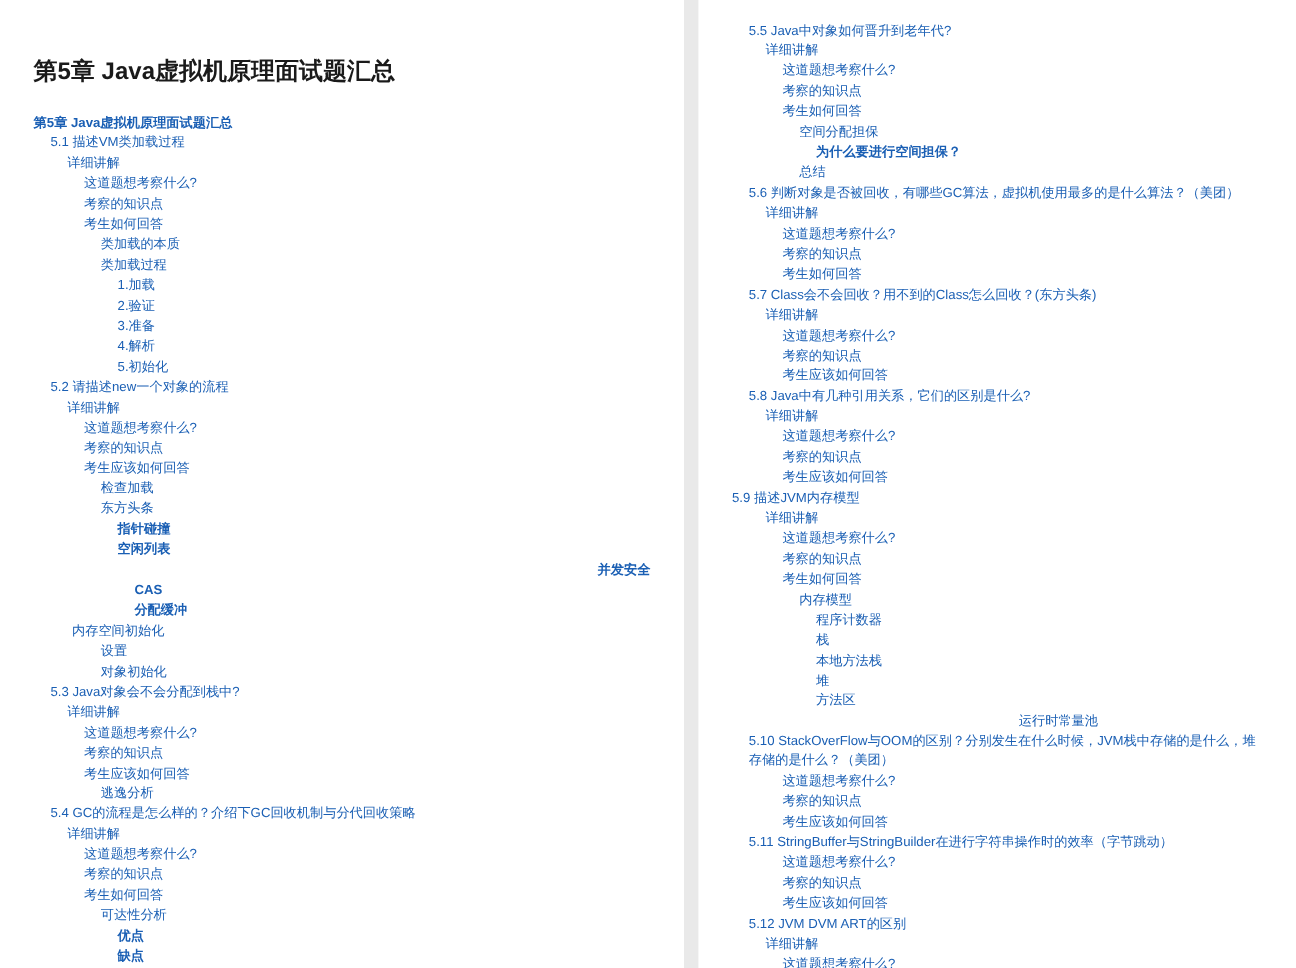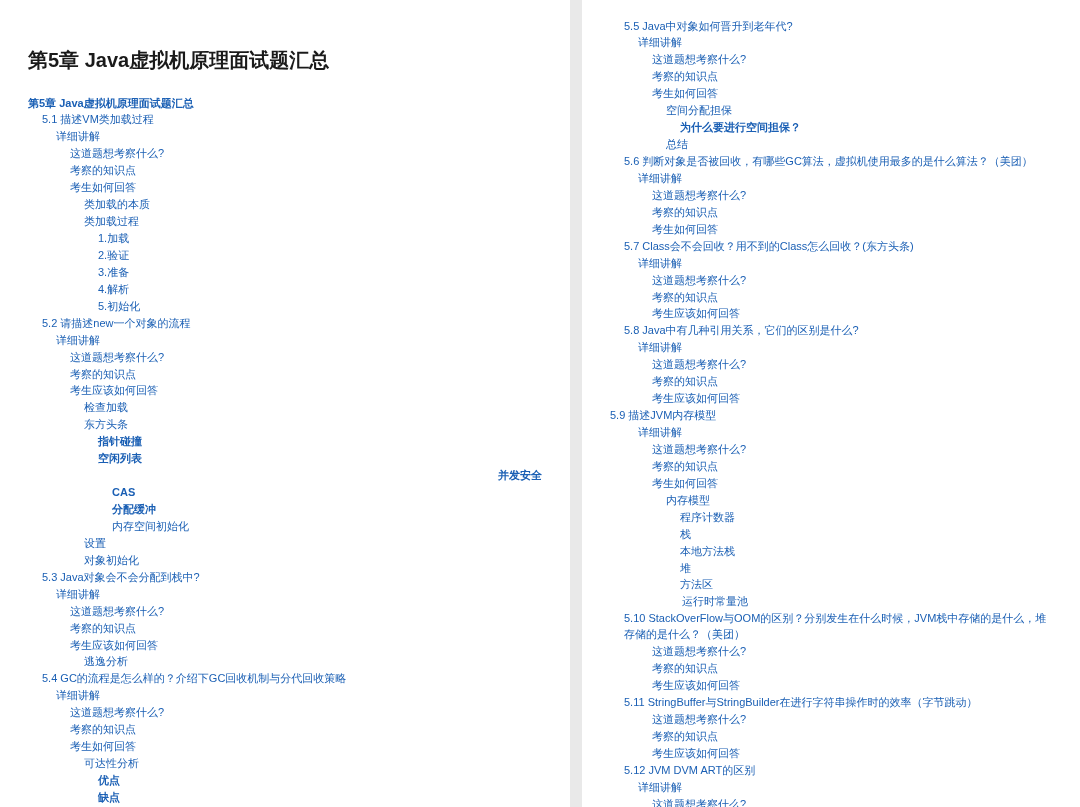--- a/index.html
+++ b/index.html
@@ -65,21 +65,21 @@
         <div style="margin-left: 42px;"><span class="link">这道题想考察什么?</span></div>
         <div style="margin-left: 42px;"><span class="link">考察的知识点</span></div>
         <div style="margin-left: 42px;"><span class="link">考生应该如何回答</span></div>
         <div style="margin-left: 56px; font-family: Liberation Serif, serif;"><span class="link">检查加载</span></div>
         <div style="margin-left: 56px;"><span class="link">东方头条</span></div>
         <div style="margin-left: 70px;"><span class="link bold">指针碰撞</span></div>
         <div style="margin-left: 70px;"><span class="link bold">空闲列表</span></div>
         <div style="margin-left: 70px; text-align: right;"><span class="link bold">并发安全</span></div>
         <div style="margin-left: 84px;"><span class="link bold">CAS</span></div>
         <div style="margin-left: 84px;"><span class="link bold">分配缓冲</span></div>
-        <div style="margin-left: 84px;"><span class="link">内存空间初始化</span></div>
+        <div style="margin-left: 32px;"><span class="link">内存空间初始化</span></div>
         <div style="margin-left: 56px;"><span class="link">设置</span></div>
         <div style="margin-left: 56px;"><span class="link">对象初始化</span></div>
         <div style="margin-left: 14px;"><span class="link">5.3  Java对象会不会分配到栈中?</span></div>
         <div style="margin-left: 28px;"><span class="link">详细讲解</span></div>
         <div style="margin-left: 42px;"><span class="link">这道题想考察什么?</span></div>
         <div style="margin-left: 42px;"><span class="link">考察的知识点</span></div>
         <div style="margin-left: 42px;"><span class="link">考生应该如何回答</span></div>
         <div style="margin-left: 56px;"><span class="link">逃逸分析</span></div>
         <div style="margin-left: 14px;"><span class="link">5.4  GC的流程是怎么样的？介绍下GC回收机制与分代回收策略</span></div>
         <div style="margin-left: 28px;"><span class="link">详细讲解</span></div>
@@ -124,21 +124,21 @@
         <div style="margin-left: 28px;"><span class="link">详细讲解</span></div>
         <div style="margin-left: 42px;"><span class="link">这道题想考察什么?</span></div>
         <div style="margin-left: 42px;"><span class="link">考察的知识点</span></div>
         <div style="margin-left: 42px;"><span class="link">考生如何回答</span></div>
         <div style="margin-left: 56px;"><span class="link">内存模型</span></div>
         <div style="margin-left: 70px;"><span class="link">程序计数器</span></div>
         <div style="margin-left: 70px;"><span class="link">栈</span></div>
         <div style="margin-left: 70px;"><span class="link">本地方法栈</span></div>
         <div style="margin-left: 70px;"><span class="link">堆</span></div>
         <div style="margin-left: 70px;"><span class="link">方法区</span></div>
-        <div style="margin-left: 72px;"><span class="link">运行时常量池</span></div>
+        <div style="margin-left: 102px; text-align: center;"><span class="link">运行时常量池</span></div>
         <div style="margin-left: 14px;"><span class="link">5.10 StackOverFlow与OOM的区别？分别发生在什么时候，JVM栈中存储的是什么，堆存储的是什么？（美团）</span></div>
         <div style="margin-left: 42px;"><span class="link">这道题想考察什么?</span></div>
         <div style="margin-left: 42px;"><span class="link">考察的知识点</span></div>
         <div style="margin-left: 42px;"><span class="link">考生应该如何回答</span></div>
         <div style="margin-left: 14px;"><span class="link">5.11 StringBuffer与StringBuilder在进行字符串操作时的效率（字节跳动）</span></div>
         <div style="margin-left: 42px;"><span class="link">这道题想考察什么?</span></div>
         <div style="margin-left: 42px;"><span class="link">考察的知识点</span></div>
         <div style="margin-left: 42px;"><span class="link">考生应该如何回答</span></div>
         <div style="margin-left: 14px;"><span class="link">5.12 JVM DVM ART的区别</span></div>
         <div style="margin-left: 28px;"><span class="link">详细讲解</span></div>

